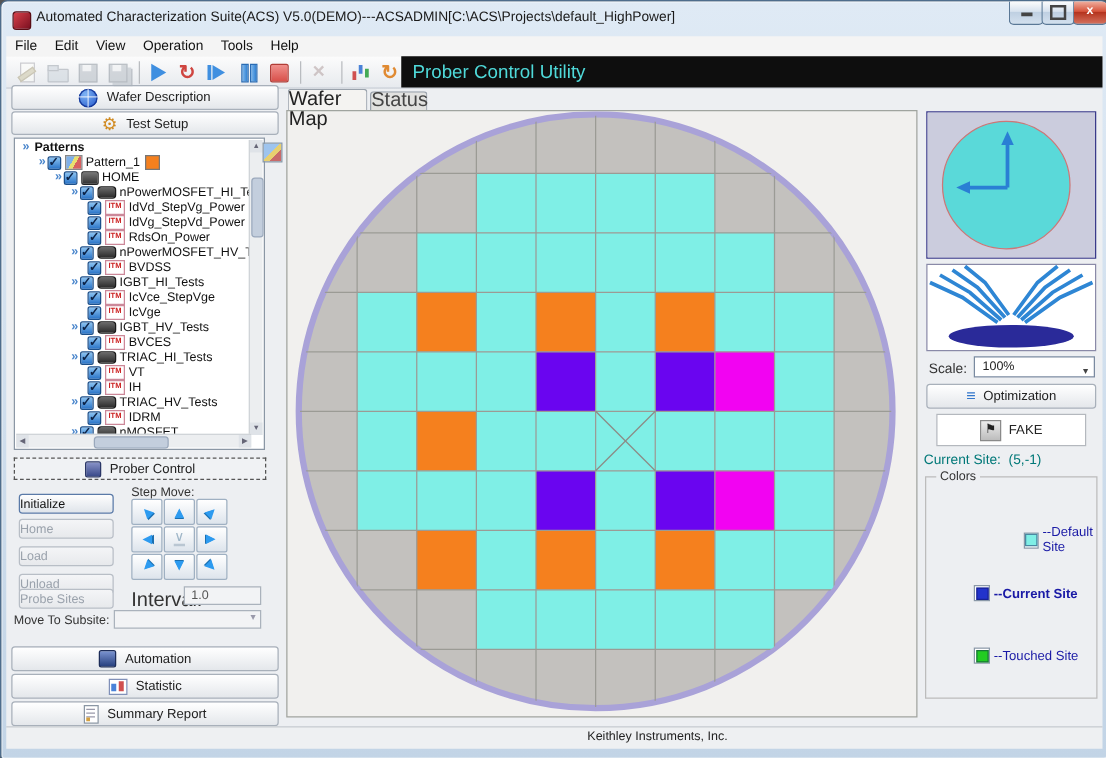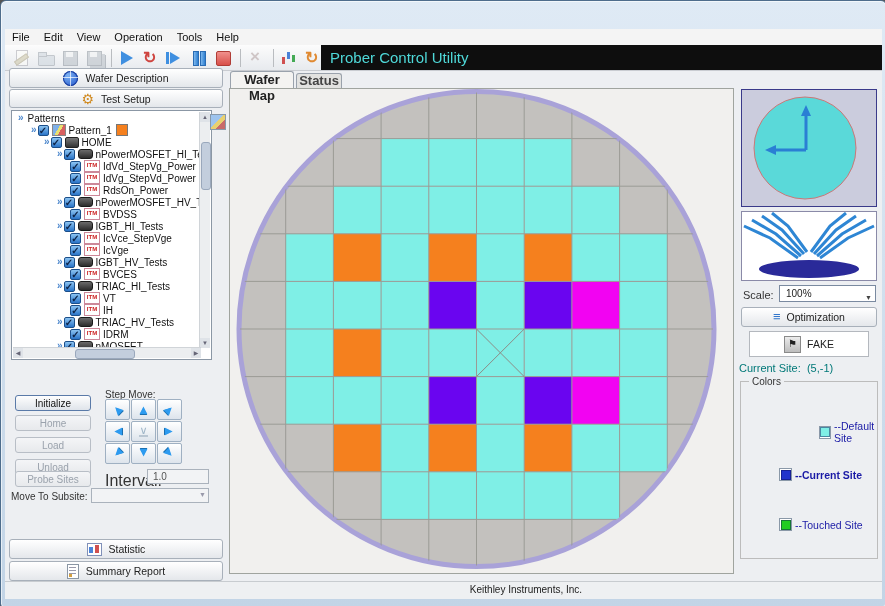--- a/index.html
+++ b/index.html
@@ -51,42 +51,42 @@
   #btn-waferdesc{top:67px;justify-content:center;} #btn-testsetup{top:88px;height:19px;}
   #ic-wafer{width:15px;height:15px;border-radius:50%;background:radial-gradient(circle at 35% 30%,#7fb4f4,#1c50c8);
     box-shadow:inset 0 0 0 1px #16399a;position:relative;}
   #ic-wafer::before{content:"";position:absolute;left:0;top:6px;width:15px;height:1px;background:rgba(255,255,255,.7);}
   #ic-wafer::after{content:"";position:absolute;left:7px;top:0;width:1px;height:15px;background:rgba(255,255,255,.7);}
   #ic-gear{font-size:14px;color:#d08a20;line-height:14px;}
   #tree{left:10px;top:109px;width:201px;height:250px;background:#fff;border:1px solid #8b97a5;box-sizing:border-box;overflow:hidden;}
   #tree-rows{position:absolute;left:0;top:1px;width:188px;height:238px;overflow:hidden;}
   .tree-row{position:relative;height:12px;display:flex;align-items:center;white-space:nowrap;}
   .tree-label{font-size:10px;color:#111;margin-left:3px;}
-  .tree-label.bold{font-weight:normal;}
+  .tree-label.bold{font-weight:bold;}
   .expander{color:#4a86cc;font-size:10px;font-weight:bold;line-height:10px;margin-right:1px;}
   .cbx{width:11px;height:11px;border:1px solid #1c4f8a;border-radius:2px;background:linear-gradient(#8cc4f2,#2a74c8);
     color:#0c2246;font-size:10px;font-weight:bold;line-height:10px;text-align:center;box-sizing:border-box;flex:0 0 auto;}
   .tico{flex:0 0 auto;margin-left:3px;}
   .tico-pattern{width:12px;height:10px;background:linear-gradient(120deg,#7fb0e8 40%,#e8e070 40% 60%,#d86060 60%);border:1px solid #888;}
   .tico-home{width:12px;height:9px;background:linear-gradient(#777,#333);border:1px solid #222;border-radius:2px;}
   .tico-device{width:13px;height:8px;background:linear-gradient(#6a6a6a,#2c2c2c);border:1px solid #1a1a1a;border-radius:3px;}
   .tico-itm{width:14px;height:10px;background:#fff;border:1px solid #c89;color:#c22;font-size:6px;font-weight:bold;line-height:9px;text-align:center;letter-spacing:0;}
   .swatch-orange{width:10px;height:10px;background:#f5801e;border:1px solid #777;margin-left:4px;flex:0 0 auto;}
   #vscroll{right:1px;top:1px;width:10px;height:236px;background:#eceef0;border-left:1px solid #d0d4d8;}
   #vscroll .arr{position:absolute;left:0;width:10px;height:10px;font-size:6px;color:#667;text-align:center;line-height:10px;background:#dfe3e8;}
   #vthumb{position:absolute;left:1px;top:30px;width:8px;height:46px;background:#c3cedd;border:1px solid #9aa8bc;border-radius:3px;}
   #hscroll{position:absolute;left:1px;bottom:1px;width:188px;height:10px;background:#eceef0;border-top:1px solid #d0d4d8;}
   #hscroll .arr{position:absolute;top:0;width:10px;height:10px;font-size:6px;color:#667;text-align:center;line-height:10px;background:#dfe3e8;}
   #hthumb{position:absolute;left:62px;top:1px;width:58px;height:8px;background:#c3cedd;border:1px solid #9aa8bc;border-radius:3px;}
   #pattern-thumb{left:209px;top:113px;width:14px;height:14px;background:linear-gradient(135deg,#9ec4ee 45%,#e8d070 45% 65%,#c86a6a 65%);border:1px solid #8899aa;}
   
   #prober-header{left:10px;top:365px;width:202px;height:18px;border:1px dashed #555;background:#f0f2f4;box-sizing:border-box;
     display:flex;align-items:center;justify-content:center;gap:7px;font-size:10.5px;color:#222;}
   #ic-prober{width:11px;height:11px;background:linear-gradient(#8892c8,#3a4a8a);border:1px solid #2a3666;border-radius:2px;}
-  .pc-btn{left:14px;width:76px;height:16px;font-size:10px;text-align:center;line-height:15px;border-radius:3px;box-sizing:border-box;}
+  .pc-btn{left:14px;width:76px;height:16px;font-size:10px;text-align:left;line-height:15px;border-radius:3px;box-sizing:border-box;}
   .pc-on{background:linear-gradient(#fefefe,#dfe4ea);border:1px solid #5a7aa8;color:#111;}
   .pc-off{background:linear-gradient(#f4f5f7,#e7e9ec);border:1px solid #b8bec6;color:#9aa2ac;}
   #lbl-stepmove{left:104px;top:388px;font-size:10px;color:#333;}
   #stepgrid{left:104px;top:398px;width:78px;height:66px;display:grid;grid-template-columns:25px 25px 25px;grid-template-rows:21px 21px 21px;gap:1px;}
   .step-cell{background:linear-gradient(#ffffff,#dde4ec);border:1px solid #9fb0c2;border-radius:2px;display:flex;align-items:center;justify-content:center;box-sizing:border-box;}
   .step-arrow{color:#2d9bf0;font-size:13px;line-height:13px;text-shadow:0 1px 0 #1a6fb0;}
   .r0{transform:rotate(0deg);} .r45{transform:rotate(45deg);} .r90{transform:rotate(90deg);} .r135{transform:rotate(135deg);}
   .r180{transform:rotate(180deg);} .r225{transform:rotate(225deg);} .r270{transform:rotate(270deg);} .r315{transform:rotate(315deg);}
   .step-center{color:#9fb6c8;font-size:11px;border-bottom:2px solid #b9c6d2;line-height:9px;}
   #lbl-interval{left:104px;top:471px;font-size:16px;color:#333;}
@@ -96,21 +96,21 @@
   #cmb-mts .darr{position:absolute;right:2px;top:2px;font-size:7px;color:#99a;}
   #btn-automation{top:516px;} #btn-statistic{top:538px;} #btn-summary{top:560px;}
   #ic-auto{width:12px;height:12px;background:linear-gradient(#7a93d0,#27407e);border:1px solid #1c2c58;border-radius:2px;}
   #ic-stat{width:13px;height:11px;background:#fff;border:1px solid #8090b8;position:relative;}
   #ic-stat::before{content:"";position:absolute;left:1px;top:3px;width:4px;height:6px;background:#4a82d8;}
   #ic-stat::after{content:"";position:absolute;left:7px;top:1px;width:4px;height:8px;background:#d05050;}
   #ic-report{width:10px;height:13px;background:#fff;border:1px solid #8a96a4;position:relative;}
   #ic-report::before{content:"";position:absolute;left:1px;top:2px;width:7px;height:1px;background:#99a;box-shadow:0 3px 0 #99a,0 6px 0 #99a;}
   #ic-report::after{content:"";position:absolute;left:1px;top:9px;width:3px;height:3px;background:#d4a040;}
   
-  .tab{top:70px;height:17px;font-size:13px;color:#222;text-align:center;box-sizing:border-box;border:1px solid #9aa2ac;border-bottom:none;border-radius:3px 3px 0 0;font-weight:bold;}
+  .tab{top:70px;height:17px;font-size:16px;color:#222;box-sizing:border-box;border:1px solid #9aa2ac;border-bottom:none;border-radius:3px 3px 0 0;}
   #tab-wafermap{left:229px;width:64px;background:#f4f3f1;line-height:16px;z-index:2;}
   #tab-status{left:295px;top:72px;height:15px;width:46px;background:#e2e2e0;line-height:14px;color:#444;}
   #map-panel{left:228px;top:87px;width:505px;height:486px;background:#f1f0ee;border:1px solid #a0a49f;box-sizing:border-box;}
   
   #orient-box{left:740px;top:88px;width:136px;height:118px;border:1px solid #3a3a8a;box-sizing:border-box;}
   #probe-box{left:740px;top:210px;width:136px;height:70px;border:1px solid #8a8aa8;box-sizing:border-box;background:#fff;}
   #lbl-scale{left:742px;top:288px;font-size:11px;color:#333;}
   #cmb-scale{left:778px;top:284px;width:97px;height:17px;background:#fff;border:1px solid #7a8aa0;box-sizing:border-box;font-size:10px;color:#222;line-height:15px;padding-left:6px;}
   #cmb-scale .darr{position:absolute;right:3px;top:4px;font-size:7px;color:#444;}
   #btn-opt{left:740px;top:306px;width:136px;height:20px;background:linear-gradient(#ffffff,#e4e7eb);border:1px solid #a8b0ba;border-radius:3px;box-sizing:border-box;
@@ -128,20 +128,27 @@
   .legend-label{font-size:10.5px;color:#1a1aa6;}
   
   #statusbar{left:4px;top:580px;width:877px;height:17px;background:#eef0f2;border-top:1px solid #c8ccd0;}
   #status-text{position:absolute;left:228px;width:586px;top:2px;text-align:center;font-size:10px;color:#222;}
 </style>
 </head>
 <body>
 
 <div id="window">
 
+  <div id="titlebar" class="abs">
+    <div id="app-icon" class="abs"></div>
+    <div id="title-text" class="abs">Automated Characterization Suite(ACS) V5.0(DEMO)---ACSADMIN[C:\ACS\Projects\default_HighPower]</div>
+    <div id="btn-min" class="winbtn abs"><i></i></div>
+    <div id="btn-max" class="winbtn abs"><i></i></div>
+    <div id="btn-close" class="winbtn abs">x</div>
+  </div>
 
   <div id="menubar" class="abs">
       <span class="menu-item">File</span>
       <span class="menu-item">Edit</span>
       <span class="menu-item">View</span>
       <span class="menu-item">Operation</span>
       <span class="menu-item">Tools</span>
       <span class="menu-item">Help</span>
     </div>
 
@@ -293,20 +300,24 @@
       <div class="arr" style="bottom:0;">▼</div>
     </div>
     <div id="hscroll">
       <div class="arr" style="left:0;">◀</div>
       <div id="hthumb"></div>
       <div class="arr" style="right:0;">▶</div>
     </div>
   </div>
   <div id="pattern-thumb" class="abs"></div>
 
+  <div id="prober-header" class="abs">
+    <span id="ic-prober"></span>
+    <span>Prober Control</span>
+  </div>
 
   <div class="pc-btn pc-on abs" style="top:394px;">Initialize</div>
   <div class="pc-btn pc-off abs" style="top:414px;">Home</div>
   <div class="pc-btn pc-off abs" style="top:436px;">Load</div>
   <div class="pc-btn pc-off abs" style="top:458px;">Unload</div>
   <div class="pc-btn pc-off abs" style="top:470px;top:470px;" id="btn-probesites">Probe Sites</div>
 
   <div id="lbl-stepmove" class="abs">Step Move:</div>
   <div id="stepgrid" class="abs">
       <div class="step-cell">
@@ -338,20 +349,24 @@
       </div>
     </div>
 
   <div id="lbl-interval" class="abs">Interval:</div>
   <div id="fld-interval" class="abs">1.0</div>
   <div id="lbl-mts" class="abs">Move To Subsite:</div>
   <div id="cmb-mts" class="abs">
       <span class="darr">▼</span>
     </div>
 
+  <div id="btn-automation" class="side-btn abs">
+    <span id="ic-auto"></span>
+    <span>Automation</span>
+  </div>
   <div id="btn-statistic" class="side-btn abs">
     <span id="ic-stat"></span>
     <span>Statistic</span>
   </div>
   <div id="btn-summary" class="side-btn abs">
     <span id="ic-report"></span>
     <span>Summary Report</span>
   </div>
 
   <div id="tab-wafermap" class="tab abs">Wafer Map</div>

